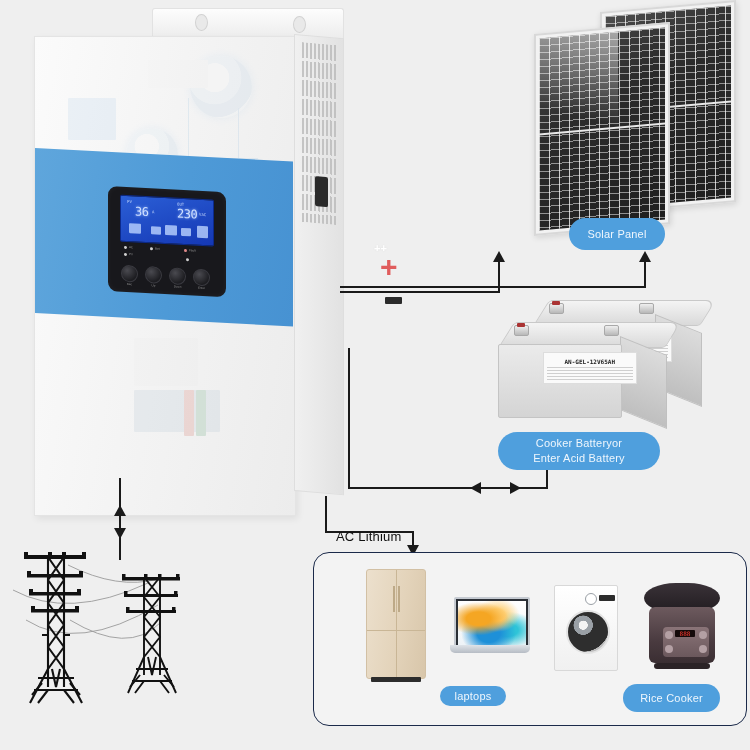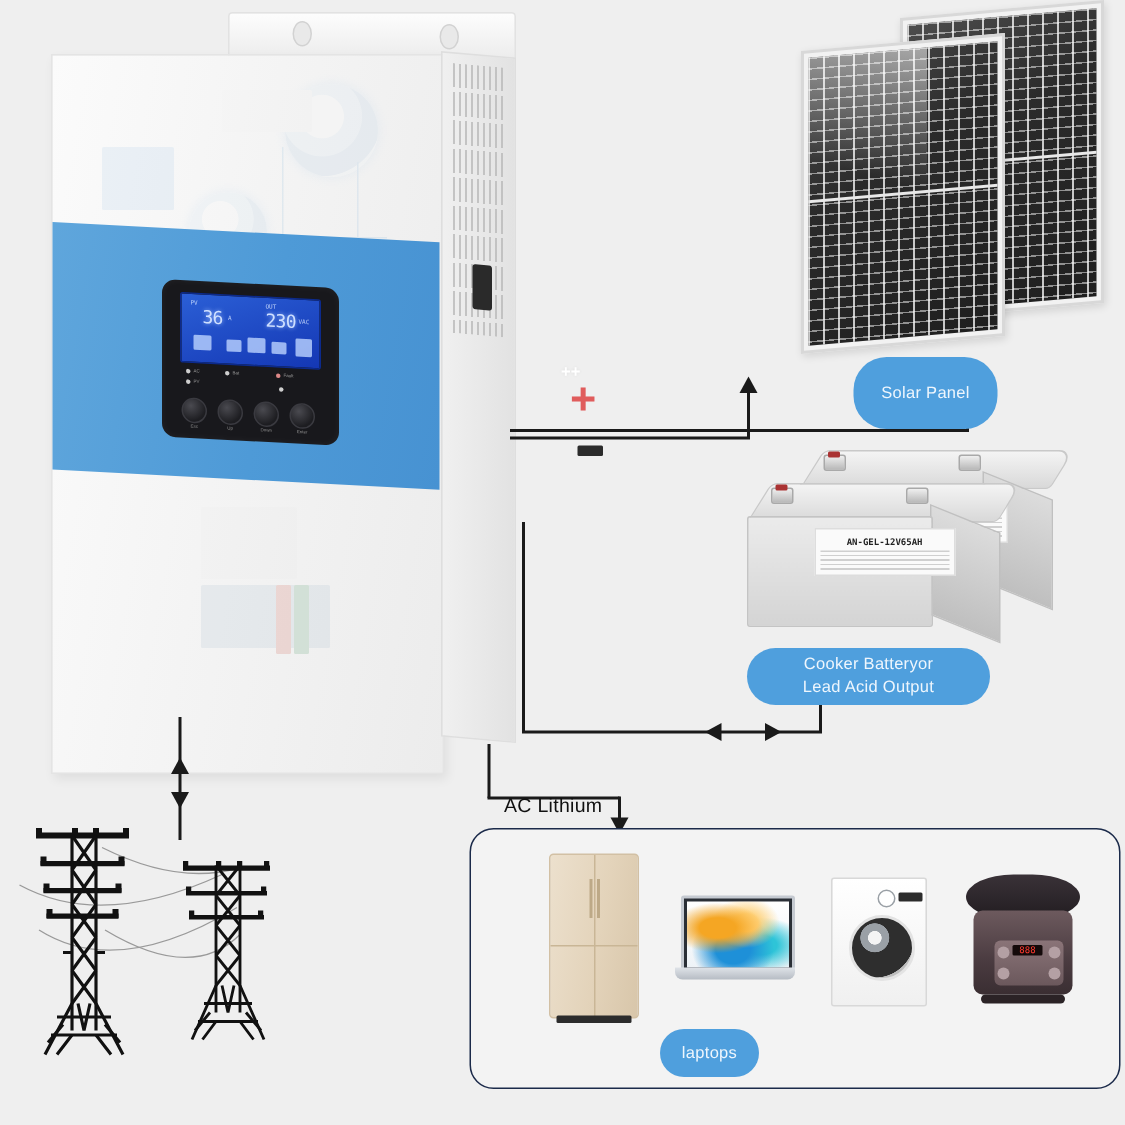--- a/index.html
+++ b/index.html
@@ -363,33 +363,33 @@
   <div class="minus-sym" style="left:385px;top:297px;"></div>
 
   <div class="wire h" style="left:340px;top:286px;width:305px;"></div>
   <div class="wire v" style="left:644px;top:262px;height:26px;"></div>
   <div class="arrow up" style="left:639px;top:251px;"></div>
 
   <div class="wire h" style="left:340px;top:291px;width:160px;"></div>
   <div class="wire v" style="left:498px;top:262px;height:30px;"></div>
   <div class="arrow up" style="left:493px;top:251px;"></div>
 
-  <div class="pill" style="left:569px;top:238px;width:96px;height:48px;">
+  <div class="pill" style="left:569px;top:218px;width:96px;height:32px;">
     <span>Solar Panel</span>
   </div>
 
   <div class="wire v" style="left:348px;top:348px;height:140px;"></div>
   <div class="wire h" style="left:348px;top:487px;width:200px;"></div>
   <div class="wire v" style="left:546px;top:468px;height:20px;"></div>
   <div class="arrow left" style="left:470px;top:482px;"></div>
   <div class="arrow right" style="left:510px;top:482px;"></div>
 
   <div class="pill" style="left:498px;top:432px;width:162px;height:38px;">
     <span>Cooker Batteryor</span>
-    <span>Lead Acid Output</span>
+    <span>Enter Acid Battery</span>
   </div>
 
   <div class="wire v" style="left:325px;top:496px;height:36px;"></div>
   <div class="wire h" style="left:325px;top:531px;width:88px;"></div>
   <div class="wire v" style="left:412px;top:531px;height:15px;"></div>
   <div class="arrow down" style="left:407px;top:545px;"></div>
   <span class="acout" style="left:336px;top:529px;">AC Lithium</span>
 
   <div class="wire v" style="left:119px;top:478px;height:82px;"></div>
   <div class="arrow up" style="left:114px;top:505px;"></div>
@@ -488,19 +488,22 @@
           <div class="ck-btn" style="left:36px;top:4px;"></div>
           <div class="ck-btn" style="left:2px;top:18px;"></div>
           <div class="ck-btn" style="left:36px;top:18px;"></div>
         </div>
       </div>
       <div class="ck-foot"></div>
     </div>
   </div>
 
 
-  <div class="pill" style="left:440px;top:686px;width:66px;height:32px;">
+  <div class="pill" style="left:440px;top:686px;width:66px;height:20px;">
     <span>laptops</span>
   </div>
 
 
+  <div class="pill" style="left:623px;top:684px;width:97px;height:28px;">
+    <span>Rice Cooker</span>
+  </div>
 
 </div>
 
 </body></html>

